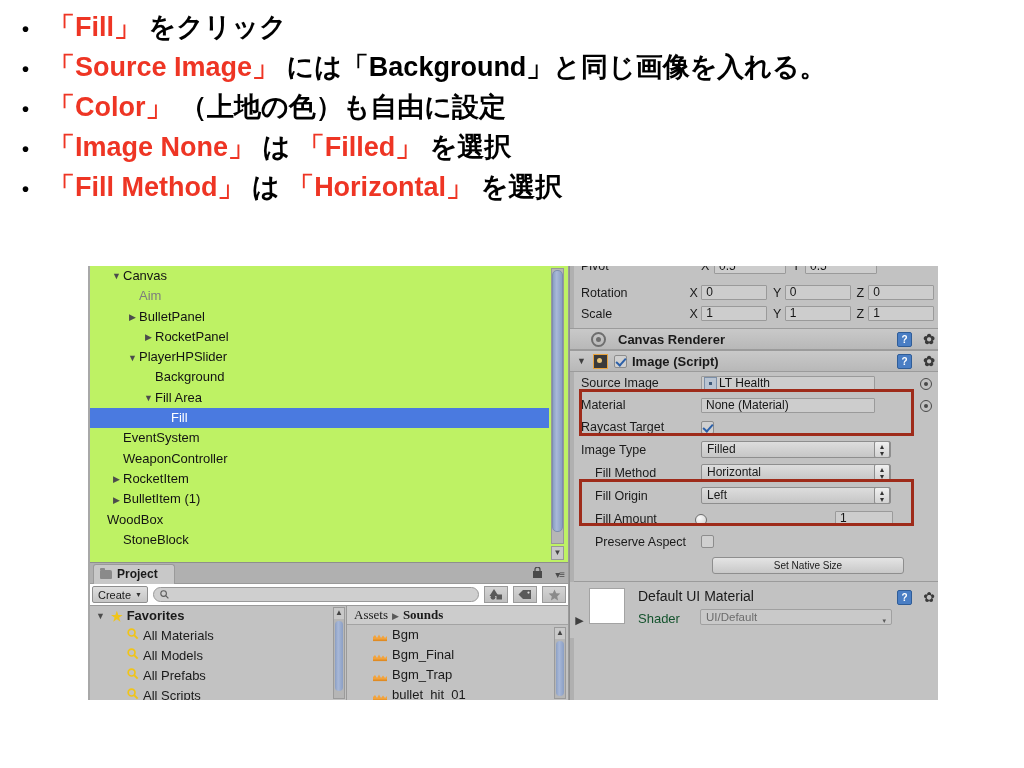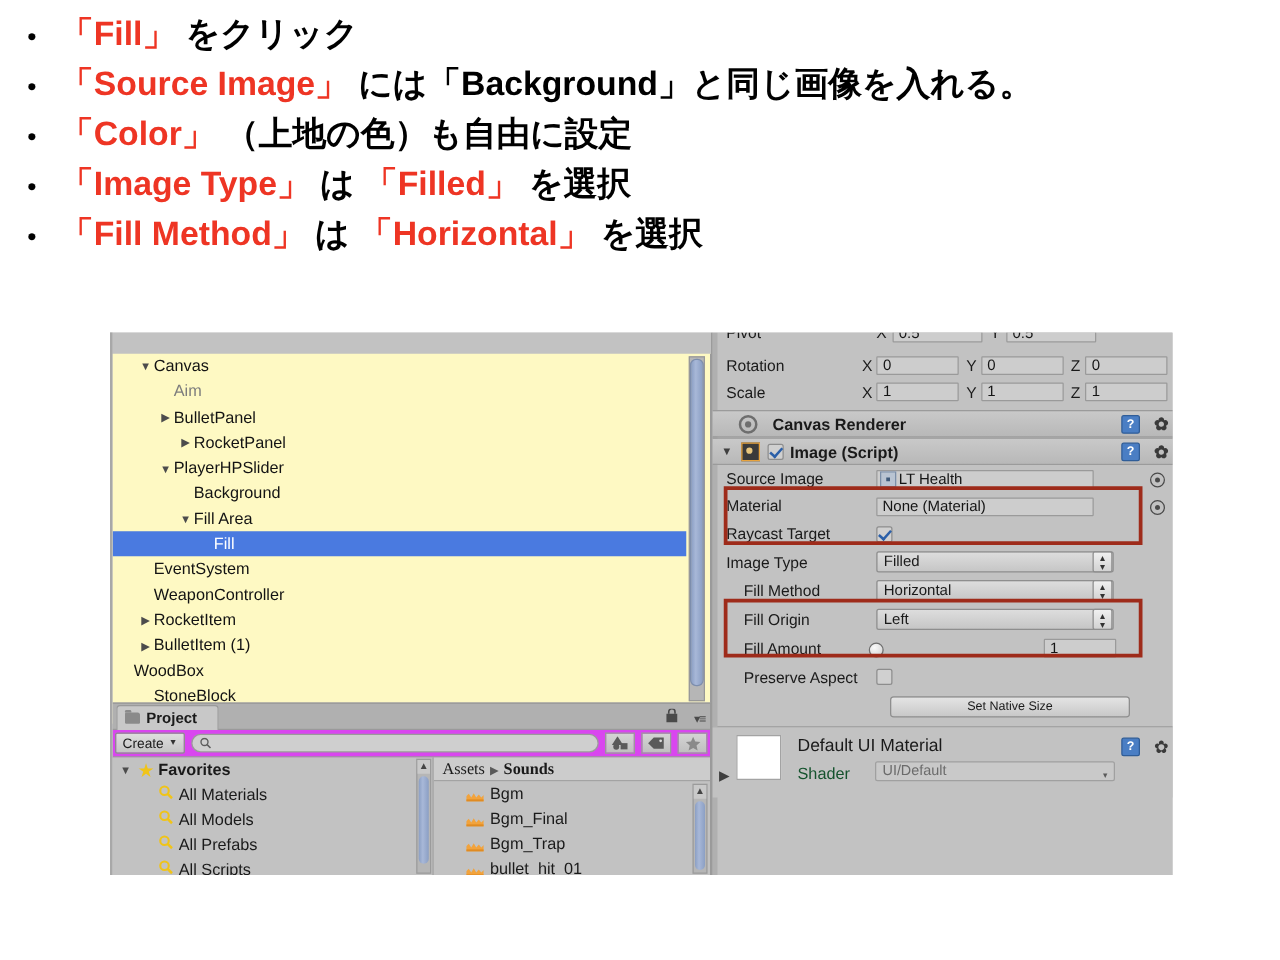--- a/index.html
+++ b/index.html
@@ -51,23 +51,23 @@
 
   
   #left-col {
     position: absolute; left: 0; top: 0;
     width: 479px; height: 434px;
     background: #c2c2c2;
   }
 
   
   #hierarchy-panel {
-    position: absolute; left: 0; top: 17px;
+    position: absolute; left: 0; top: 0;
     width: 479px; height: 296px;
-    background: #fef9c3;
+    background: #bef264;
     border-right: 1px solid #9a9a9a;
     overflow: hidden;
   }
   .hier-row {
     position: relative;
     height: 20.3px;
     line-height: 20.3px;
     font-size: 13px;
     padding-left: 4px;
     white-space: nowrap;
@@ -166,21 +166,21 @@
     width: 9px; height: 11px;
   }
   #project-menu {
     position: absolute; right: 4px; top: 6px;
     font-size: 10px; color: #4a4a4a;
     letter-spacing: -1px;
   }
   #project-toolbar {
     position: relative;
     height: 22px;
-    background: #d946ef;
+    background: #ffffff;
     border-bottom: 1px solid #9a9a9a;
     display: flex;
     align-items: center;
     padding: 0 2px;
     gap: 5px;
   }
   #create-btn {
     height: 17px;
     padding: 0 5px;
     font-size: 11px;
@@ -523,21 +523,21 @@
     <li>
       <span class="bullet-dot">•</span>
       <span><span class="hl">「Source Image」</span><span> には「Background」と同じ画像を入れる。</span></span>
     </li>
     <li>
       <span class="bullet-dot">•</span>
       <span><span class="hl">「Color」</span><span> （上地の色）も自由に設定</span></span>
     </li>
     <li>
       <span class="bullet-dot">•</span>
-      <span><span class="hl">「Image Type」</span><span> は </span><span class="hl">「Filled」</span><span> を選択</span></span>
+      <span><span class="hl">「Image None」</span><span> は </span><span class="hl">「Filled」</span><span> を選択</span></span>
     </li>
     <li>
       <span class="bullet-dot">•</span>
       <span><span class="hl">「Fill Method」</span><span> は </span><span class="hl">「Horizontal」</span><span> を選択</span></span>
     </li>
   </ul>
 
 <div id="unity-shot">
 
   <div id="left-col">

